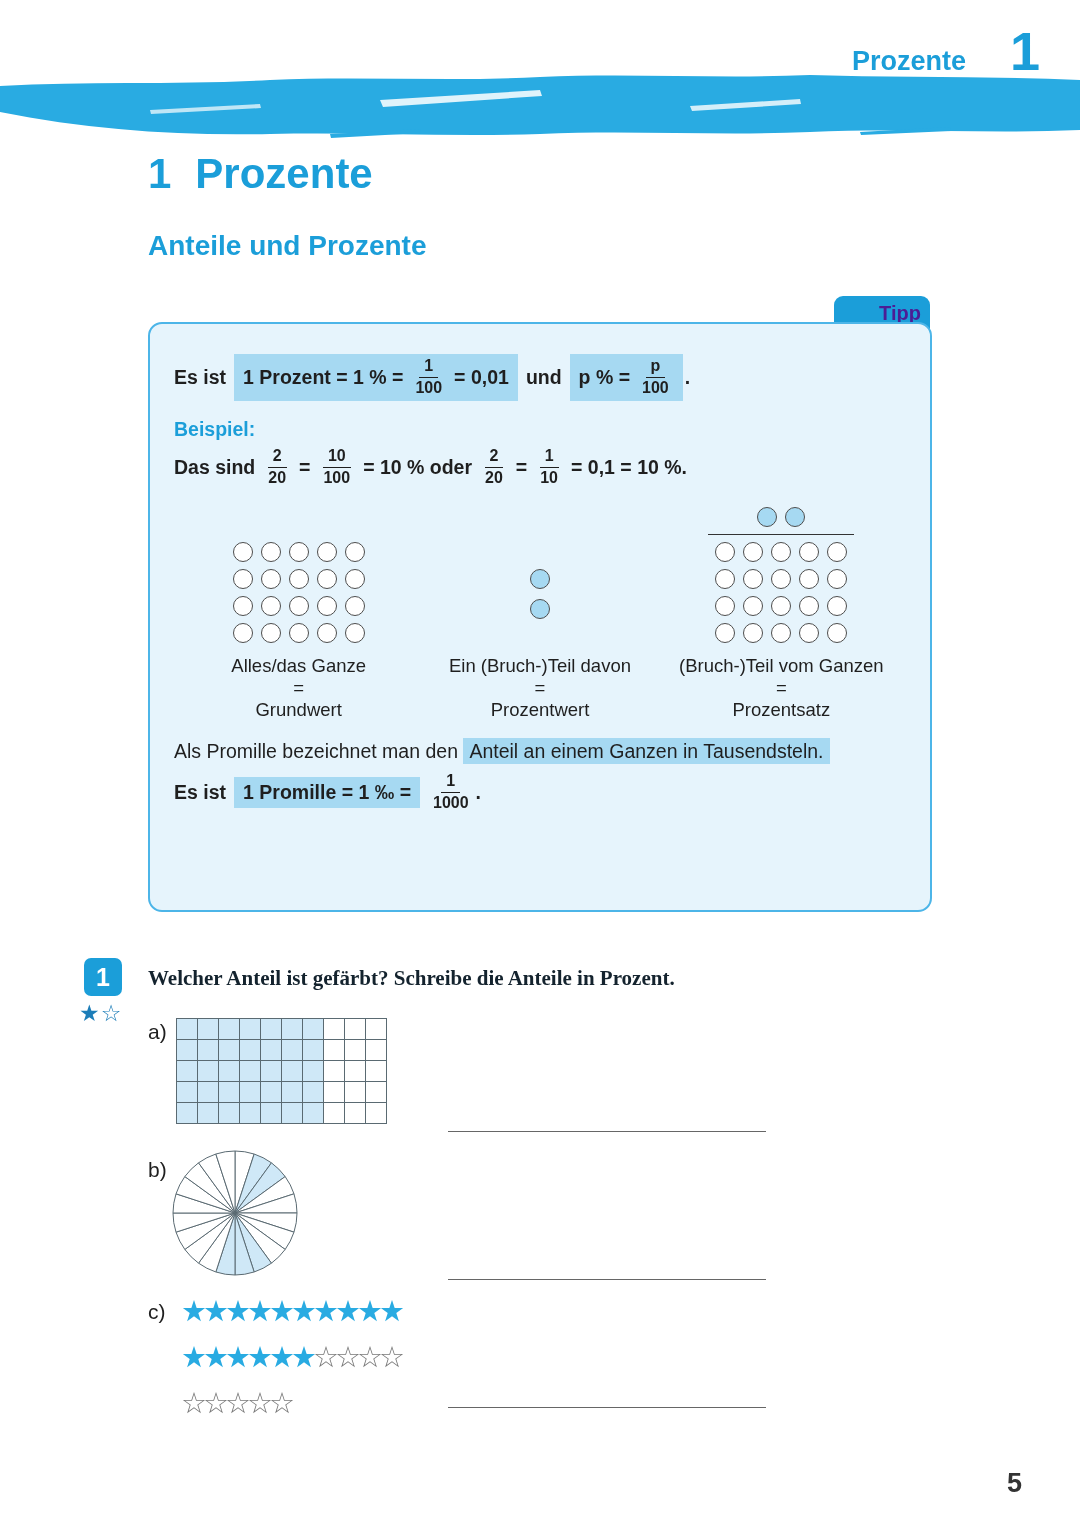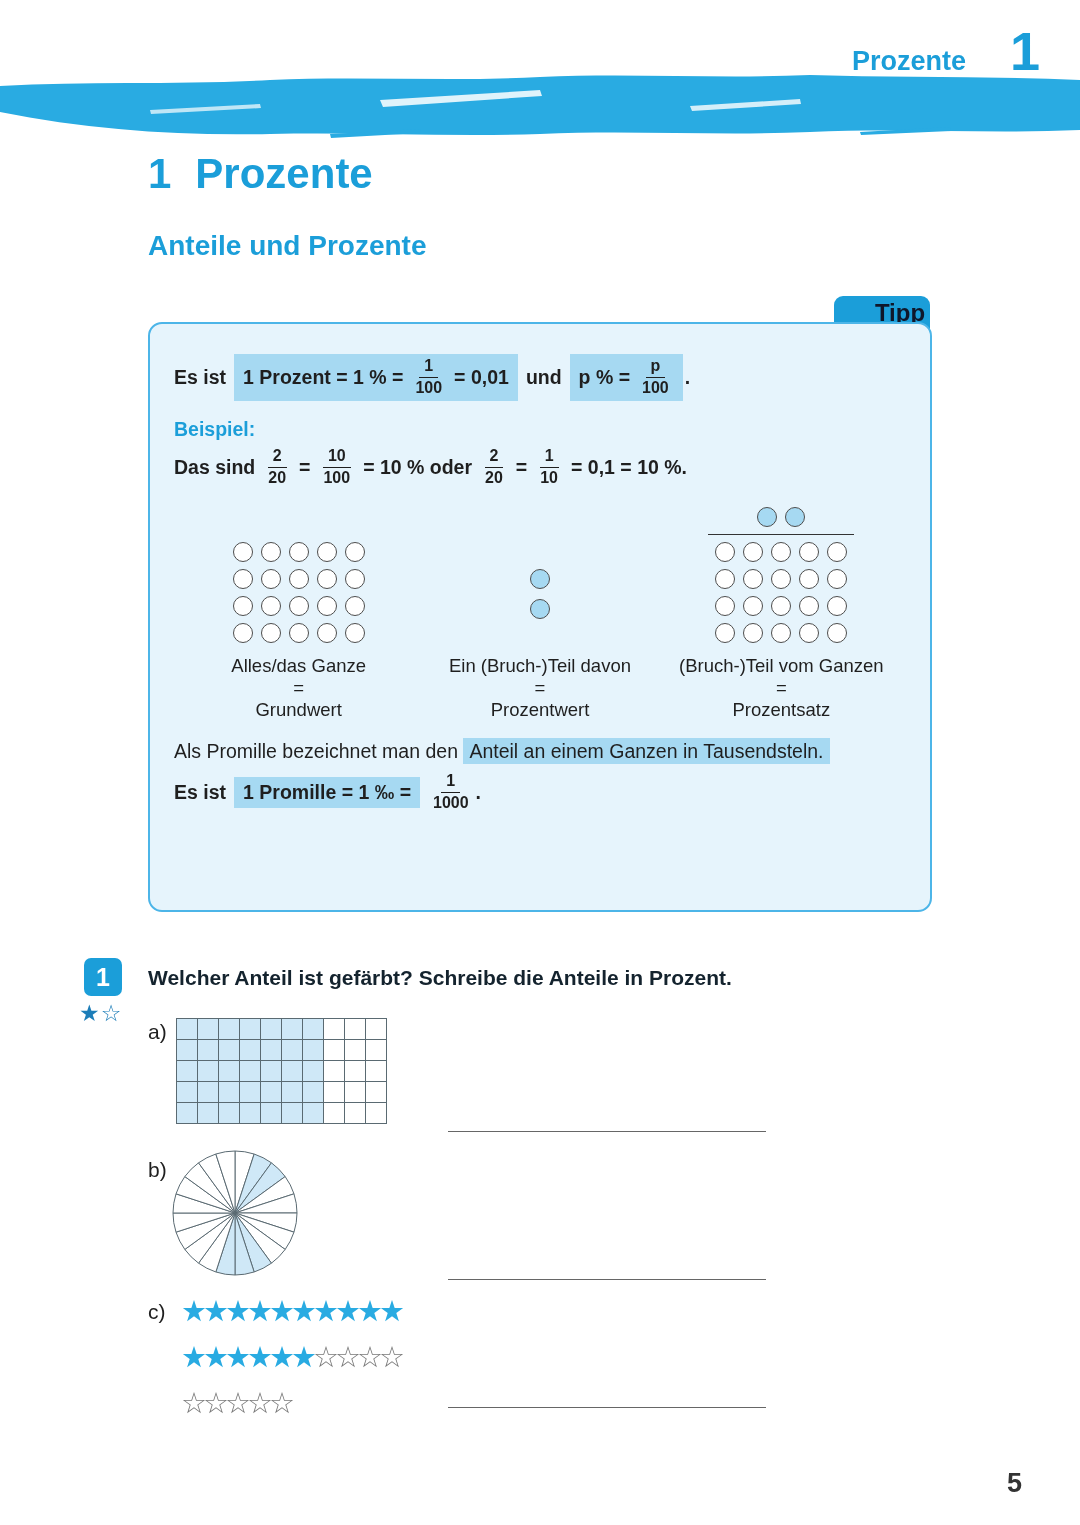--- a/index.html
+++ b/index.html
@@ -23,21 +23,21 @@
   .top-header .chapter-num{color:var(--accent);font-weight:bold;font-size:54px;line-height:1;}
   .brush{position:absolute;top:72px;left:0;width:1080px;height:66px;display:block;}
 
   
   .h1{position:absolute;top:150px;left:148px;margin:0;color:var(--accent);font-size:42px;font-weight:bold;display:flex;gap:24px;}
   .h2{position:absolute;top:230px;left:148px;margin:0;color:var(--accent);font-size:28px;font-weight:bold;}
 
   
   .tip-area{position:absolute;top:296px;left:148px;width:784px;height:620px;}
   .tip-tab{position:absolute;top:0;right:2px;width:96px;height:34px;background:var(--accent);
-           color:#0f172a;font-weight:bold;font-size:24px;display:flex;align-items:center;justify-content:center;
+           color:#4c1d95;font-weight:bold;font-size:20px;display:flex;align-items:center;justify-content:center;
            border-radius:9px 9px 0 0;padding-left:36px;}
   .tip-box{position:absolute;top:26px;left:0;width:784px;height:590px;background:var(--tip-bg);
            border:2px solid var(--tip-border);border-radius:14px;padding:18px 24px;}
   .tip-line{margin:0;font-size:19.5px;line-height:1.32;}
   .hl-inline{background:var(--highlight);padding:2px 6px;}
   .formula-row{display:flex;align-items:center;gap:8px;font-size:19.5px;font-weight:bold;}
   .hl.chunk{display:inline-flex;align-items:center;gap:7px;background:var(--highlight);padding:4px 9px;}
   .frac{display:inline-flex;flex-direction:column;align-items:center;line-height:1.05;font-size:0.82em;}
   .frac .num{padding:0 5px 2px;border-bottom:1.6px solid var(--ink);}
   .frac .den{padding:2px 5px 0;}
@@ -55,21 +55,21 @@
   .circ.blue{background:var(--highlight);}
   .part-stack{display:flex;flex-direction:column;gap:10px;margin-bottom:24px;}
   .frac-top{display:flex;gap:8px;margin-bottom:4px;}
   .frac-line{width:146px;border-top:1.7px solid #333;margin:3px 0 7px;}
   .diagram-label{margin-top:12px;text-align:center;font-size:18.5px;line-height:1.2;}
 
   
   .ex-badge{position:absolute;top:958px;left:84px;width:38px;height:38px;background:var(--accent);
             border-radius:7px;color:#fff;font-weight:bold;font-size:25px;display:flex;align-items:center;justify-content:center;}
   .ex-difficulty{position:absolute;top:1000px;left:79px;font-size:23px;color:#1c7db8;letter-spacing:1px;}
-  .ex-question{position:absolute;top:966px;left:148px;margin:0;font-size:21px;font-weight:bold;color:#14232e;}
+  .ex-question{position:absolute;top:966px;left:148px;margin:0;font-size:21px;font-weight:bold;color:#14232e;font-family:Liberation Serif, serif;}
   .item-label{position:absolute;font-size:21px;color:var(--ink);}
   .label-a{top:1020px;left:148px;} .label-b{top:1158px;left:148px;} .label-c{top:1300px;left:148px;}
   .exgrid{position:absolute;top:1018px;left:176px;display:grid;grid-template-columns:repeat(10,21px);
           grid-auto-rows:21px;border-left:1px solid #5a6a72;border-top:1px solid #5a6a72;}
   .exgrid .cell{border-right:1px solid #5a6a72;border-bottom:1px solid #5a6a72;background:#fff;}
   .exgrid .cell.shaded{background:var(--shade);}
   .pie{position:absolute;top:1146px;left:168px;}
   .stars-figure{position:absolute;top:1288px;left:181px;}
   .star-row{font-size:29px;line-height:46px;height:46px;white-space:nowrap;}
   .star{display:inline-block;width:22px;text-align:center;}

